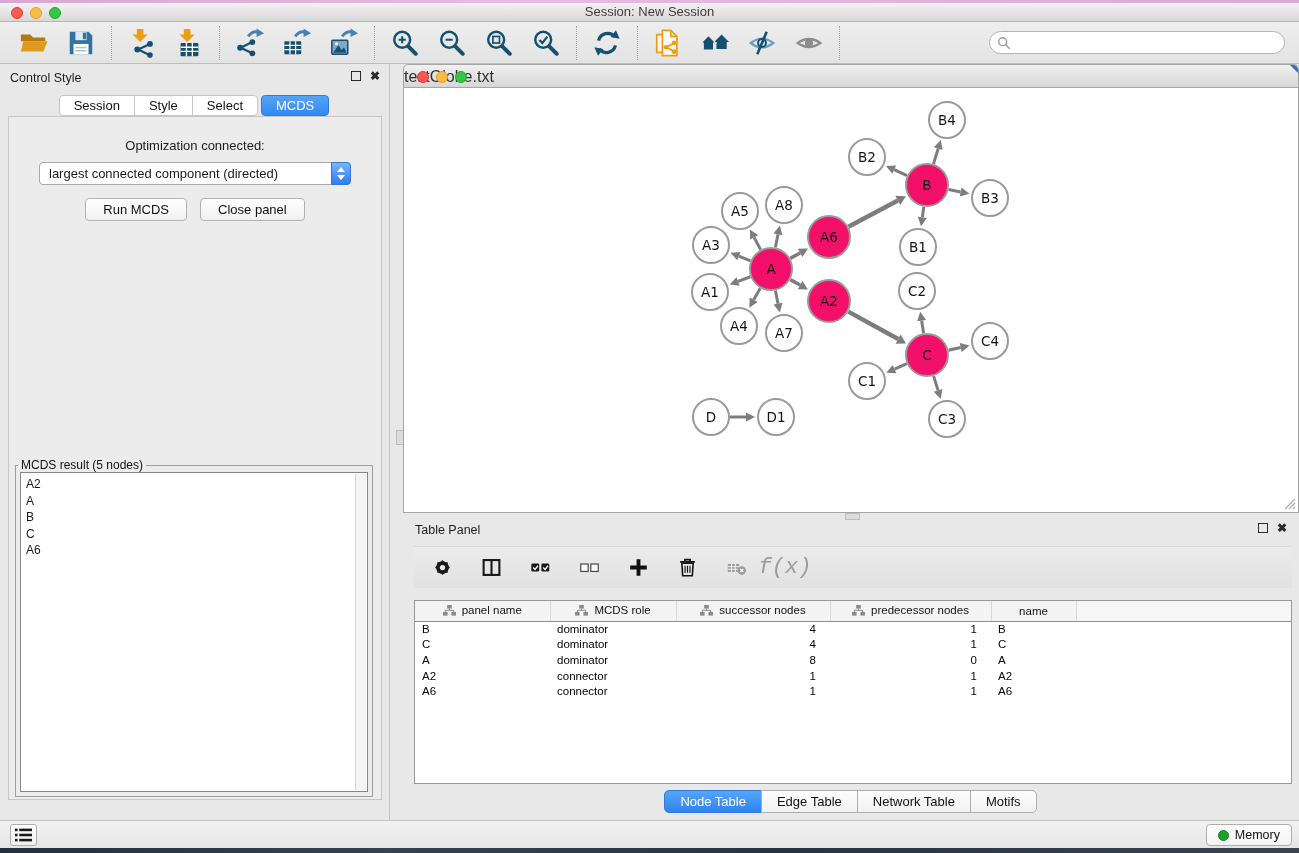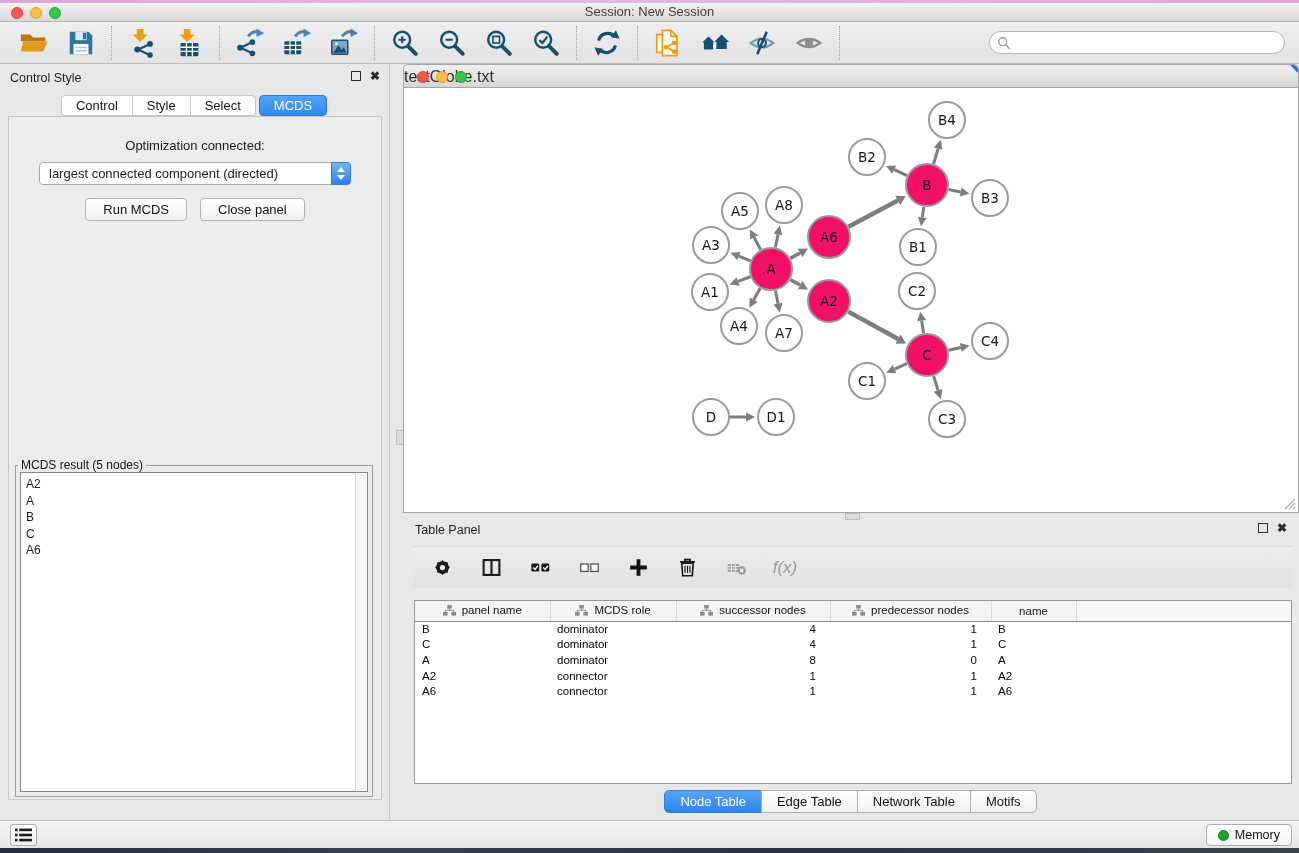--- a/index.html
+++ b/index.html
@@ -92,21 +92,21 @@
     border-top:8px solid #2f6fd0; border-left:8px solid transparent; border-radius:0 5px 0 0; }
   .net-content { position:absolute; left:0; top:24px; right:0; bottom:0;
     background:#fff; border:1px solid #a5a5a5; border-top:none; }
   .resize-grip { position:absolute; right:2px; bottom:2px; }
 
   
   .table-panel { position:absolute; left:403px; top:516px; width:896px; height:304px; }
   .tp-toolbar { position:absolute; left:10px; right:7px; top:30px; height:42px;
     background:linear-gradient(#ebebeb,#e2e2e2); border-top:1px solid #d8d8d8;
     display:flex; align-items:center; gap:17px; padding:0 13px; }
-  .fx { font-family:Liberation Sans, sans-serif; font-style:italic; font-size:17px; color:#9b9b9b; }
+  .fx { font-family:Liberation Mono, monospace; font-style:italic; font-size:22px; color:#9b9b9b; }
   .tp-table-wrap { position:absolute; left:11px; right:7px; top:84px; bottom:36px;
     background:#fff; border:1px solid #989898; overflow:hidden; }
   table { border-collapse:collapse; width:100%; table-layout:fixed; font-size:11.5px; }
   th { height:20px; background:#f4f4f4; font-weight:normal; text-align:center;
     border-bottom:1px solid #8d8d8d; border-right:1px solid #d9d9d9; color:#111;
     white-space:nowrap; overflow:hidden; }
   th .th-inner { display:inline-flex; align-items:center; gap:6px; }
   th.spacer { border-right:none; background:#f6f6f6; }
   td { height:15.6px; padding:0 7px; white-space:nowrap; color:#050505; }
   td.num { text-align:right; padding-right:14px; }
@@ -305,21 +305,21 @@
         </svg></span><input type="text" placeholder="" style=""></div>
   </div>
 
 <div class="control-panel">
   <span class="panel-title">Control Style</span>
   <span class="panel-wctl">
     <span class="float-btn"></span>
     <span class="close-btn">✖</span>
   </span>
   <div class="cp-tabs" id="cp-tabs">
-      <div class="cptab">Control</div>
+      <div class="cptab">Session</div>
       <div class="cptab">Style</div>
       <div class="cptab pre-active">Select</div>
       <div class="cptab active">MCDS</div>
     </div>
   <div class="cp-content">
     <div class="opt-label">Optimization connected:</div>
     <div class="dropdown">
       <span>largest connected component (directed)</span>
       <span class="stepper">
           <span class="up"></span>

